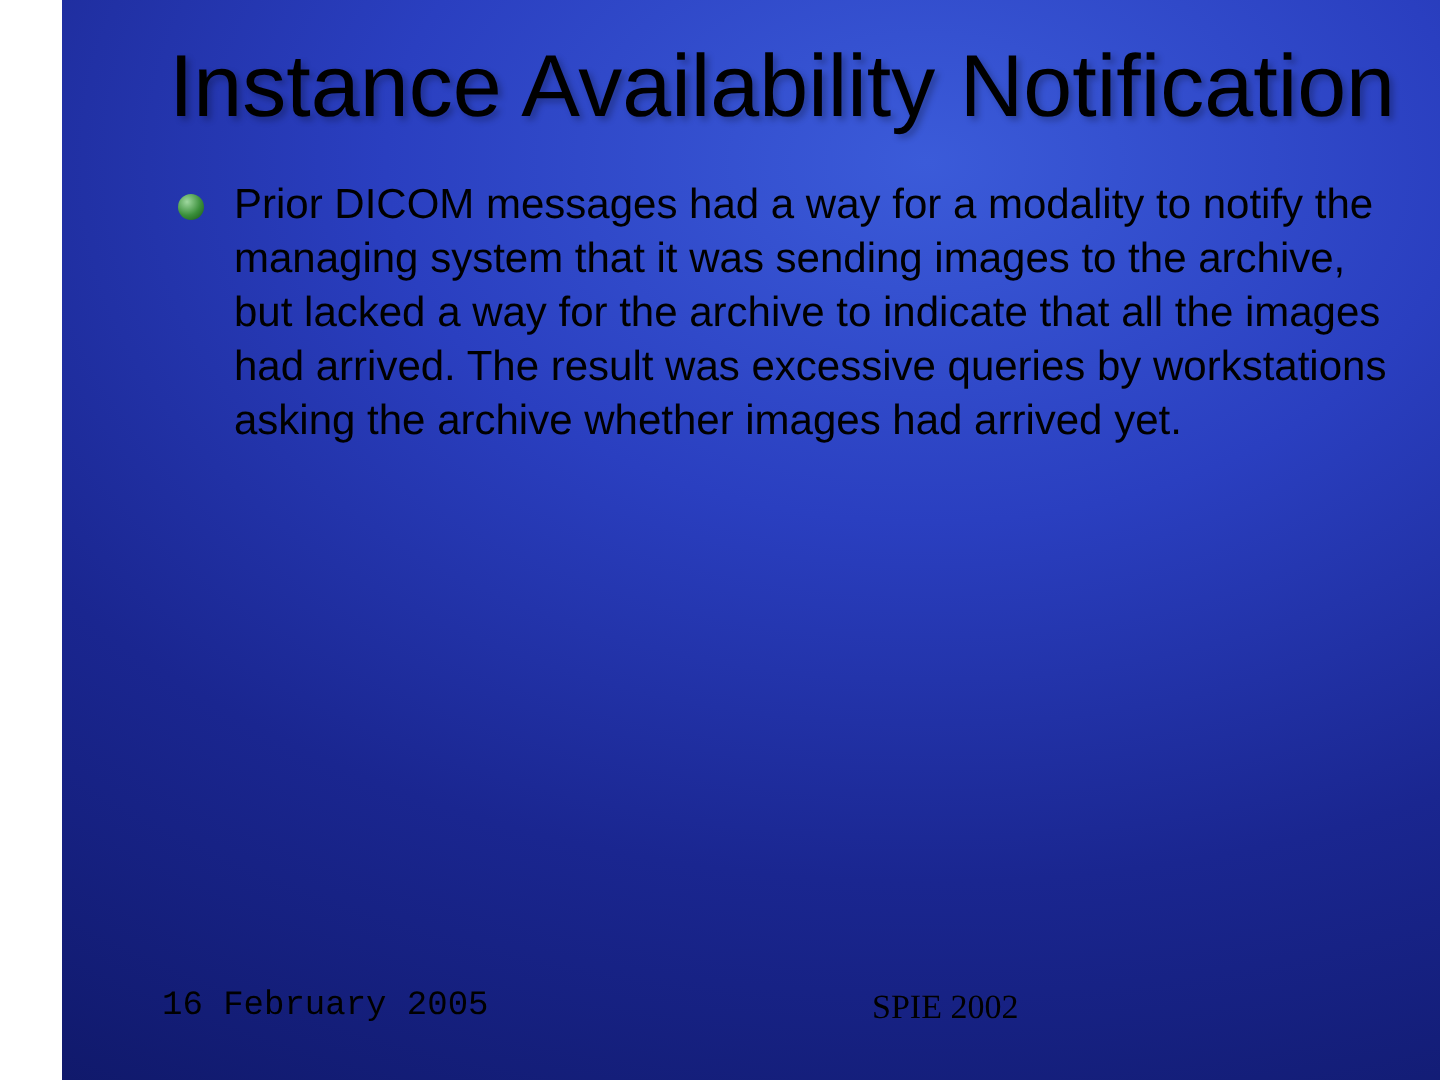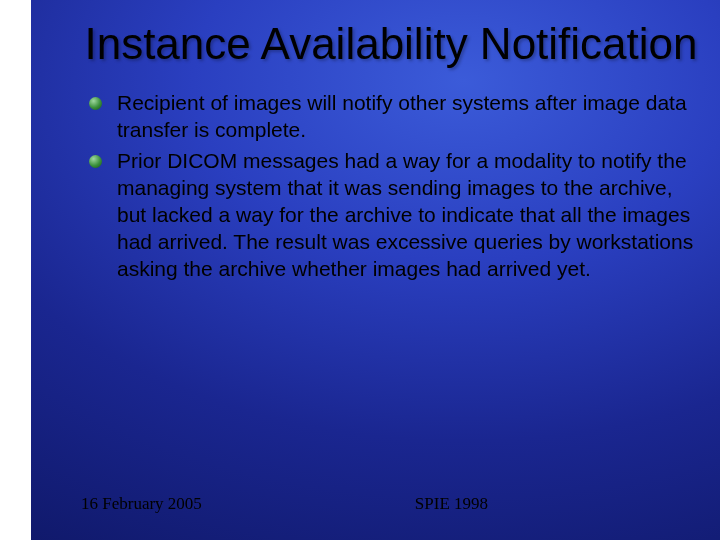--- a/index.html
+++ b/index.html
@@ -46,35 +46,31 @@
   }
   .footer {
     position: absolute;
     bottom: 26px;
     left: 50px;
     right: 50px;
     font-family: "Times New Roman", Times, serif;
     font-size: 17px;
     color: #000;
   }
-  .footer-date { float: left; }
+  .footer-date { float: left; font-family: Liberation Mono, monospace; }
   .footer-event { text-align: center; }
 </style>
 </head>
 <body>
 
 <div class="slide">
   <h1 class="title">Instance Availability Notification</h1>
   <ul class="bullets">
     <li>
       <span class="bullet-icon"></span>
-      <span>Recipient of images will notify other systems after image data transfer is complete.</span>
-    </li>
-    <li>
-      <span class="bullet-icon"></span>
       <span>Prior DICOM messages had a way for a modality to notify the managing system that it was sending images to the archive, but lacked a way for the archive to indicate that all the images had arrived. The result was excessive queries by workstations asking the archive whether images had arrived yet.</span>
     </li>
   </ul>
   <div class="footer">
     <div class="footer-date">16 February 2005</div>
-    <div class="footer-event">SPIE 1998</div>
+    <div class="footer-event">SPIE 2002</div>
   </div>
 </div>
 
 </body></html>

